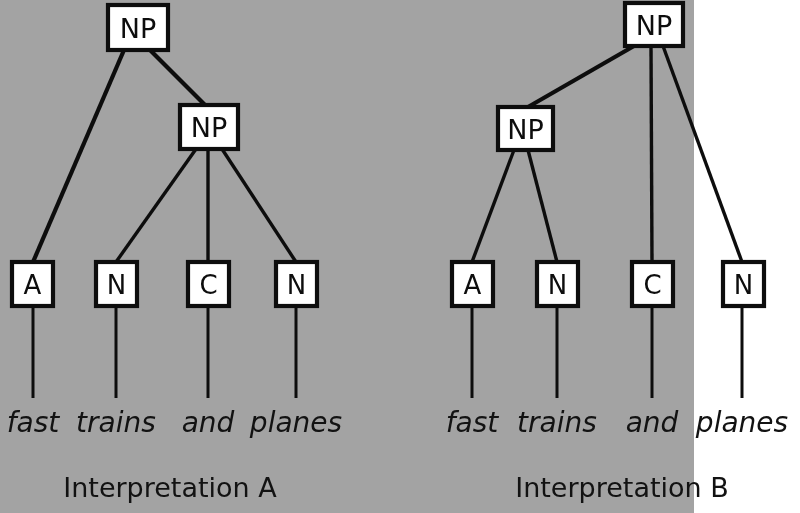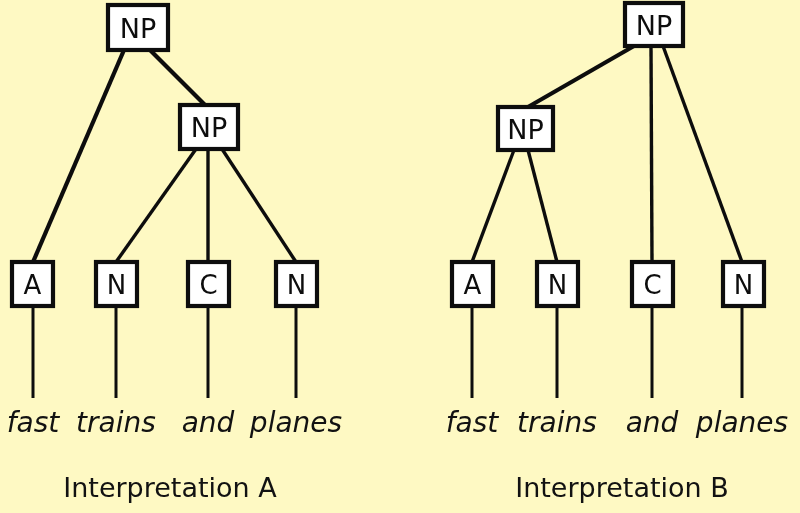--- a/index.html
+++ b/index.html
@@ -8,23 +8,23 @@
     background: #ffffff;
   }
   body {
     width: 800px;
     height: 513px;
     font-family: "DejaVu Sans", "Liberation Sans", sans-serif;
     overflow: hidden;
   }
   #canvas {
     position: relative;
-    width: 800px;
+    width: 694px;
     height: 513px;
-    background: #fef9c3;
+    background: #a3a3a3;
   }
   svg.tree-layer {
     position: absolute;
     top: 0;
     left: 0;
     width: 800px;
     height: 513px;
   }
   .edge {
     stroke: #0d0d0d;

